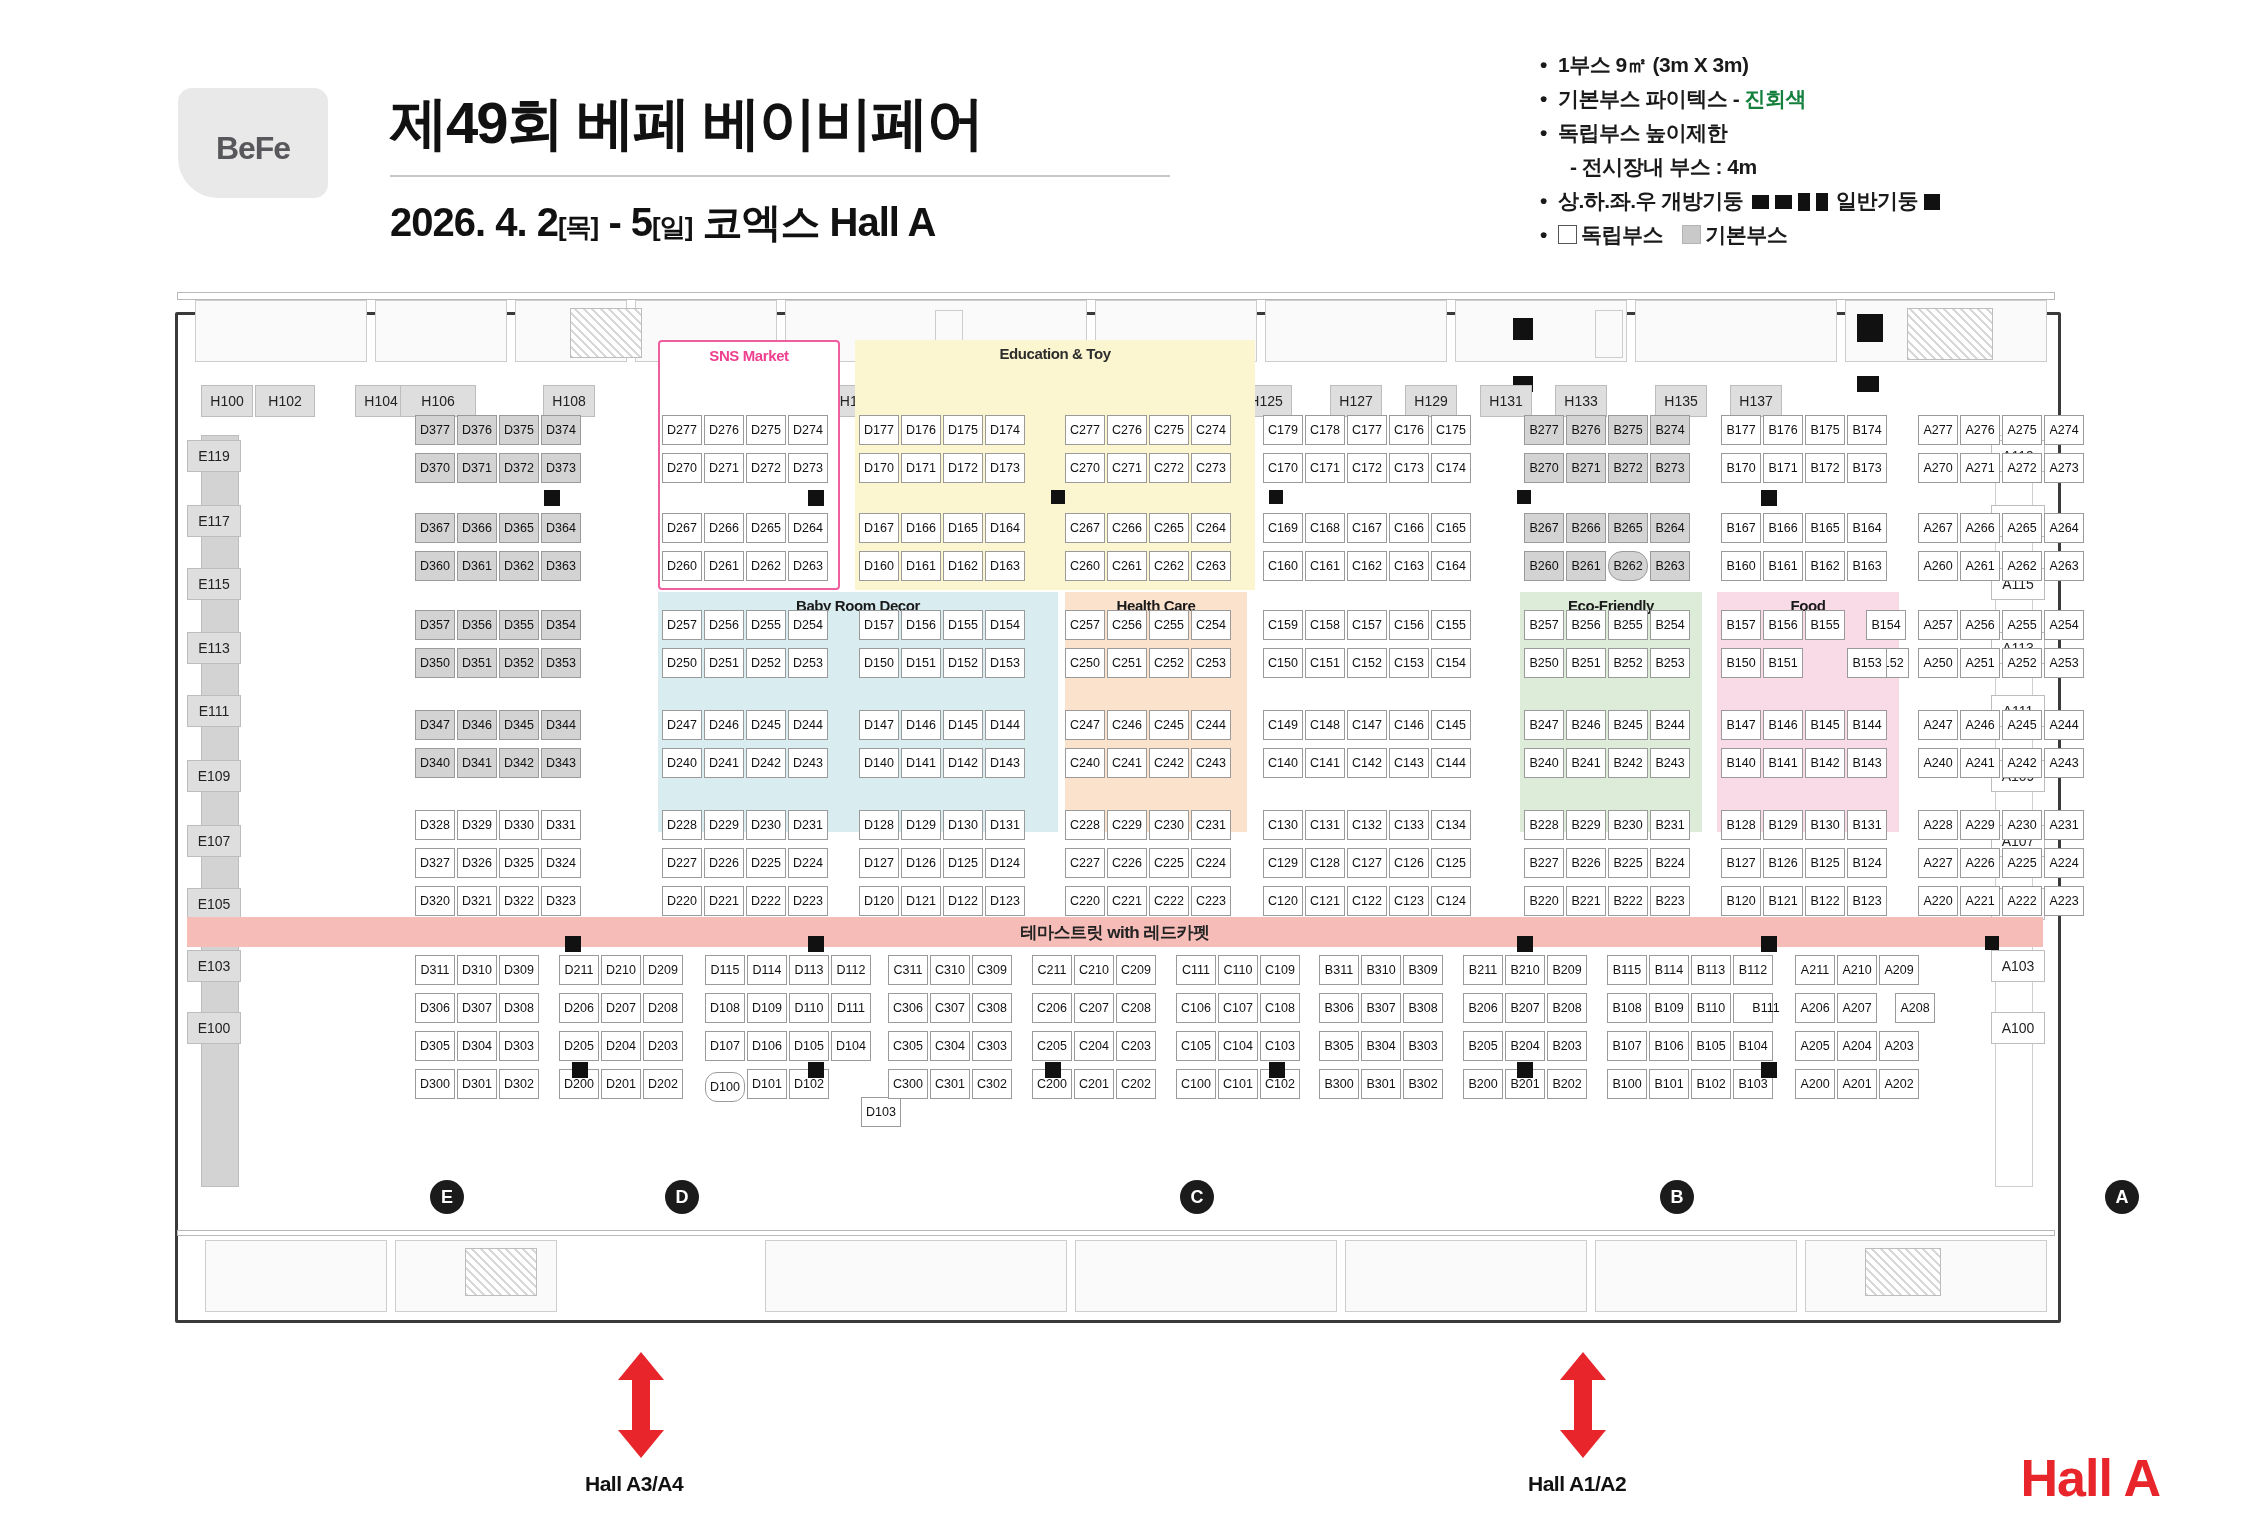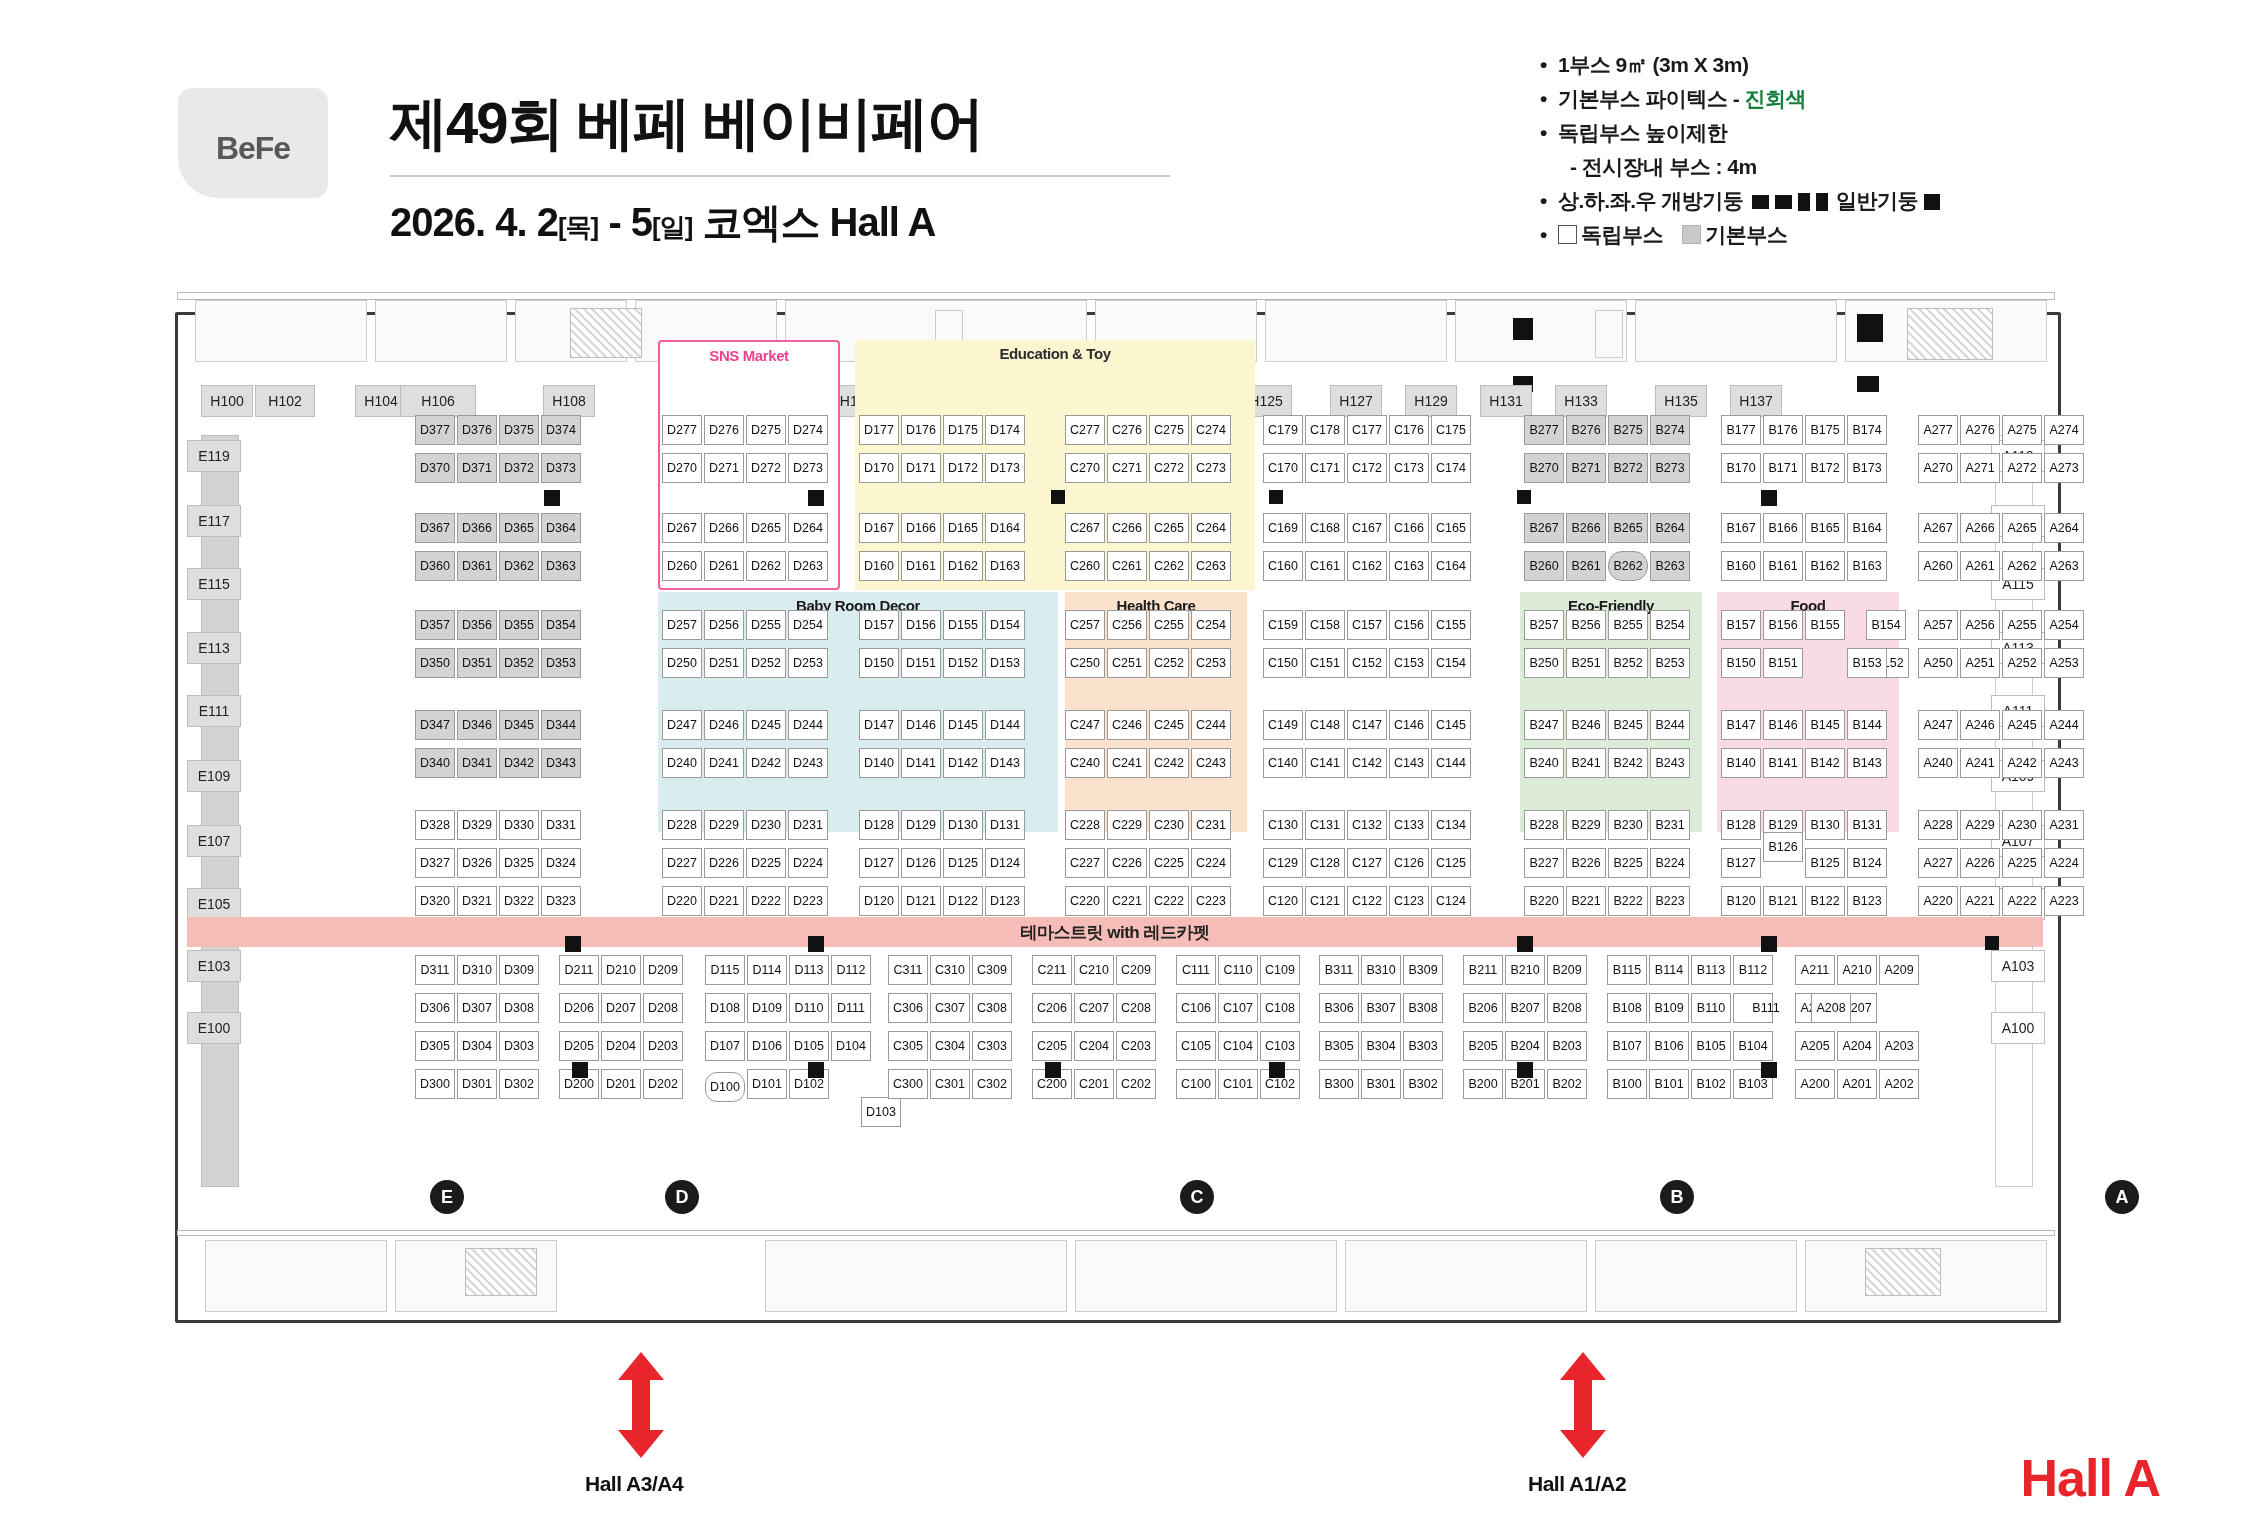--- a/index.html
+++ b/index.html
@@ -576,21 +576,21 @@
         <div class="cell" style="left: 1098px; top: 548px;">C129</div>
         <div class="cell" style="left: 1140px; top: 548px;">C128</div>
         <div class="cell" style="left: 1182px; top: 548px;">C127</div>
         <div class="cell" style="left: 1224px; top: 548px;">C126</div>
         <div class="cell" style="left: 1266px; top: 548px;">C125</div>
         <div class="cell" style="left: 1359px; top: 548px;">B227</div>
         <div class="cell" style="left: 1401px; top: 548px;">B226</div>
         <div class="cell" style="left: 1443px; top: 548px;">B225</div>
         <div class="cell" style="left: 1485px; top: 548px;">B224</div>
         <div class="cell" style="left: 1556px; top: 548px;">B127</div>
-        <div class="cell" style="left: 1598px; top: 532px;">B126</div>
+        <div class="cell" style="left: 1598px; top: 548px;">B126</div>
         <div class="cell" style="left: 1640px; top: 548px;">B125</div>
         <div class="cell" style="left: 1682px; top: 548px;">B124</div>
         <div class="cell" style="left: 1753px; top: 548px;">A227</div>
         <div class="cell" style="left: 1795px; top: 548px;">A226</div>
         <div class="cell" style="left: 1837px; top: 548px;">A225</div>
         <div class="cell" style="left: 1879px; top: 548px;">A224</div>
         <div class="cell" style="left: 250px; top: 586px;">D320</div>
         <div class="cell" style="left: 292px; top: 586px;">D321</div>
         <div class="cell" style="left: 334px; top: 586px;">D322</div>
         <div class="cell" style="left: 376px; top: 586px;">D323</div>
@@ -679,21 +679,21 @@
         <div class="cell" style="left: 1238px; top: 693px;">B308</div>
         <div class="cell" style="left: 1298px; top: 693px;">B206</div>
         <div class="cell" style="left: 1340px; top: 693px;">B207</div>
         <div class="cell" style="left: 1382px; top: 693px;">B208</div>
         <div class="cell" style="left: 1442px; top: 693px;">B108</div>
         <div class="cell" style="left: 1484px; top: 693px;">B109</div>
         <div class="cell" style="left: 1526px; top: 693px;">B110</div>
         <div class="cell" style="left: 1568px; top: 693px; padding-left: 26px;">B111</div>
         <div class="cell" style="left: 1630px; top: 693px;">A206</div>
         <div class="cell" style="left: 1672px; top: 693px;">A207</div>
-        <div class="cell" style="left: 1646px; top: 693px;">A208</div>
+        <div class="cell" style="left: 1730px; top: 693px;">A208</div>
         <div class="cell" style="left: 250px; top: 731px;">D305</div>
         <div class="cell" style="left: 292px; top: 731px;">D304</div>
         <div class="cell" style="left: 334px; top: 731px;">D303</div>
         <div class="cell" style="left: 394px; top: 731px;">D205</div>
         <div class="cell" style="left: 436px; top: 731px;">D204</div>
         <div class="cell" style="left: 478px; top: 731px;">D203</div>
         <div class="cell" style="left: 540px; top: 731px;">D107</div>
         <div class="cell" style="left: 582px; top: 731px;">D106</div>
         <div class="cell" style="left: 624px; top: 731px;">D105</div>
         <div class="cell" style="left: 666px; top: 731px;">D104</div>

